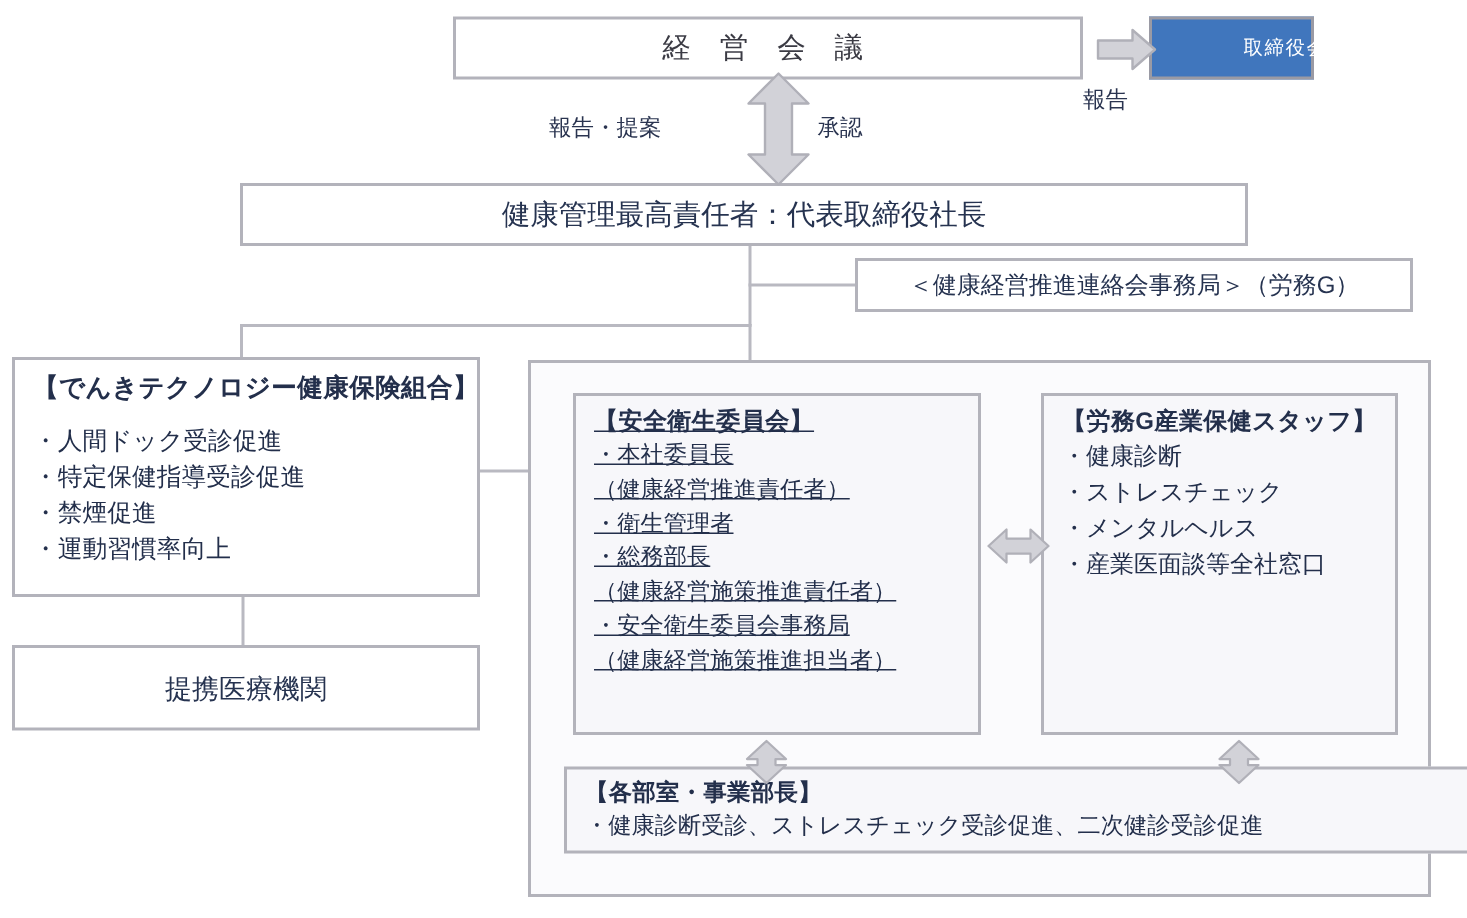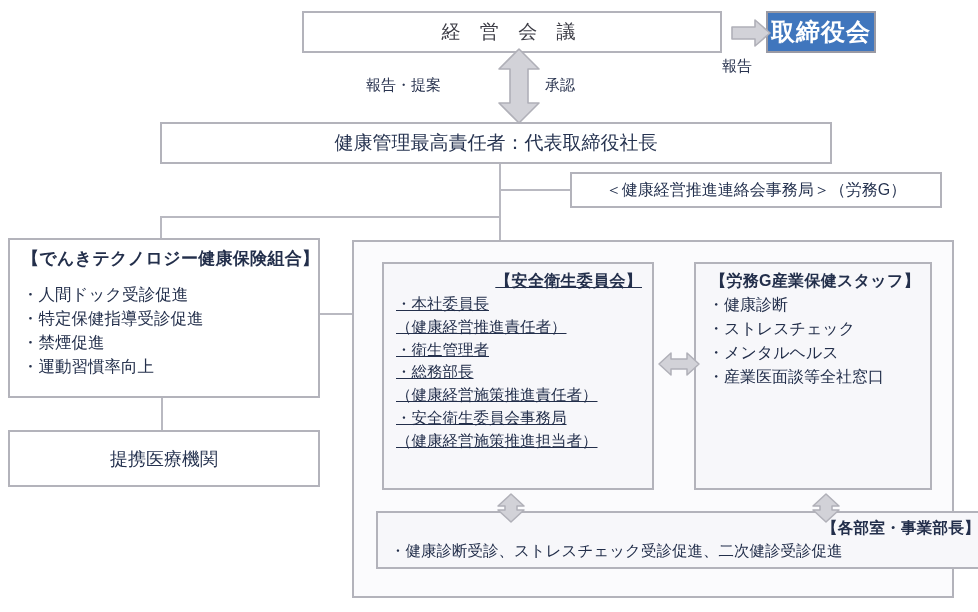--- a/index.html
+++ b/index.html
@@ -45,36 +45,35 @@
     height: 100%;
     text-align: center;
   }
   .pad {
     padding: 7px 10px 6px 12px;
   }
   .title-line {
     font-weight: bold;
     letter-spacing: 0.3px;
     white-space: nowrap;
-    text-align: right;
   }
   ul.items {
     list-style: none;
     margin: 0;
     padding: 0;
   }
   ul.items li {
     white-space: nowrap;
   }
 
   
   #node-management-meeting { left: 302px; top: 11px; width: 420px; height: 42px; }
   #node-management-meeting .center-label { font-size: 19px; letter-spacing: 7px; color: #3b3b44; }
   #node-board { left: 766px; top: 11px; width: 110px; height: 42px; }
-  #node-board .center-label { font-size: 24px; font-weight: bold; letter-spacing: 1px; }
+  #node-board .center-label { font-size: 13px; font-weight: normal; letter-spacing: 1px; margin-left: 36px; }
 
   #node-cho { left: 160px; top: 122px; width: 672px; height: 42px; }
   #node-cho .center-label { font-size: 19px; color: #263350; }
 
   #node-secretariat { left: 570px; top: 172px; width: 372px; height: 36px; }
   #node-secretariat .center-label { font-size: 16px; color: #263350; }
 
   #node-kenpo { left: 8px; top: 238px; width: 312px; height: 160px; }
   #node-kenpo .title-line { font-size: 17px; margin-bottom: 13px; }
   #node-kenpo ul.items li { font-size: 16.5px; line-height: 1.45; }

